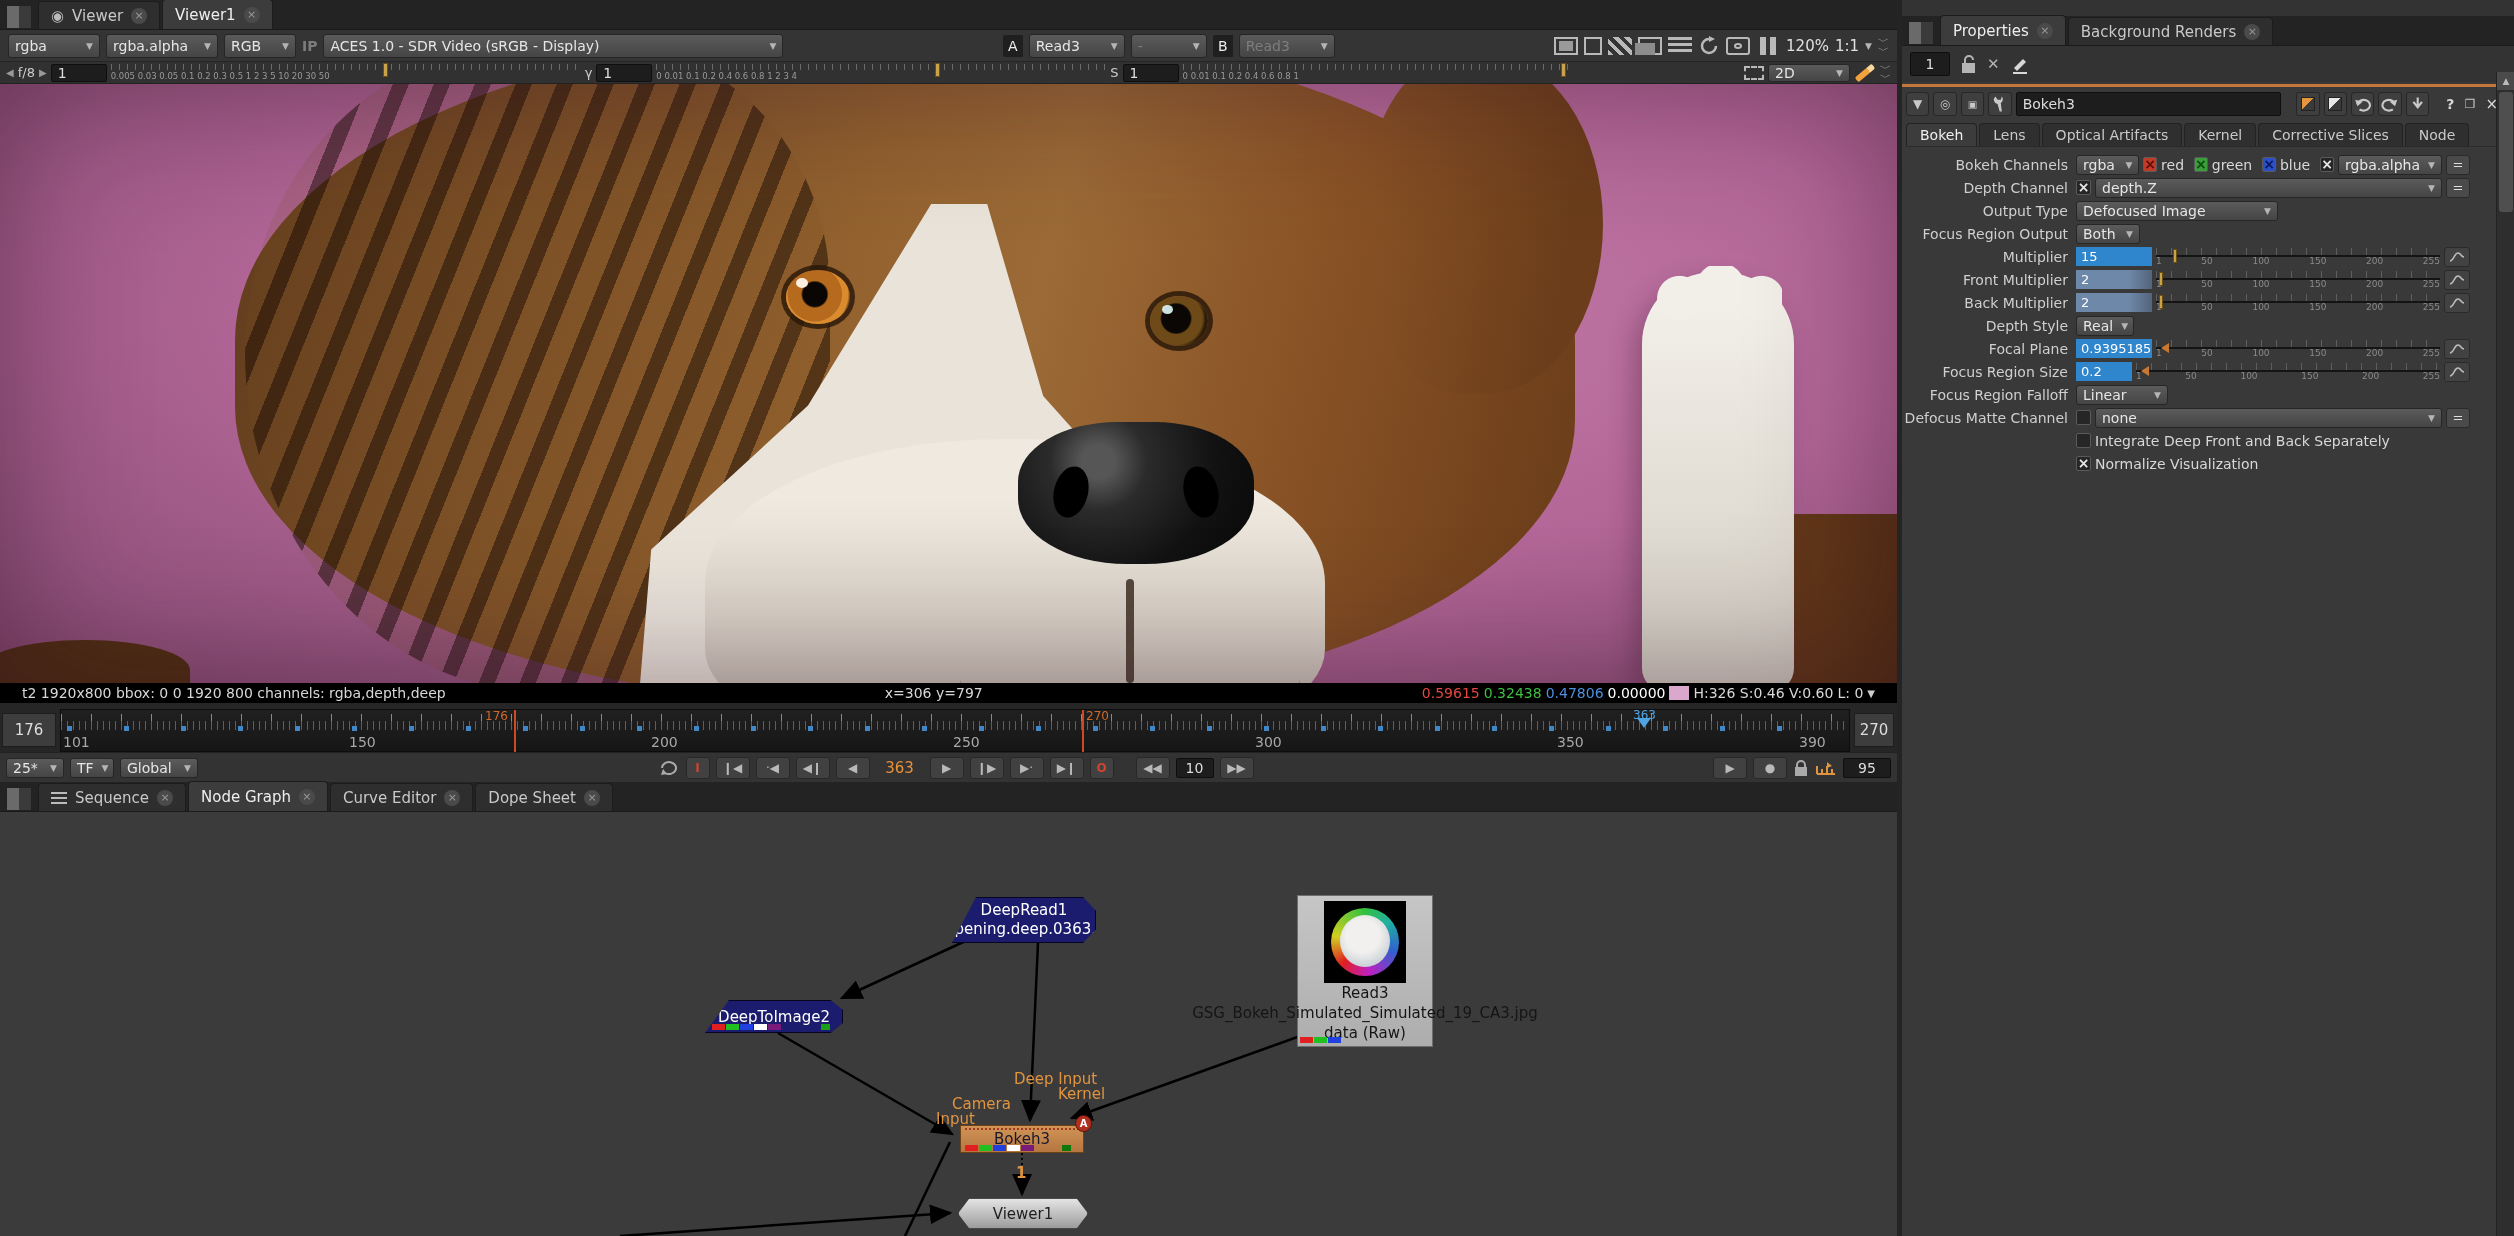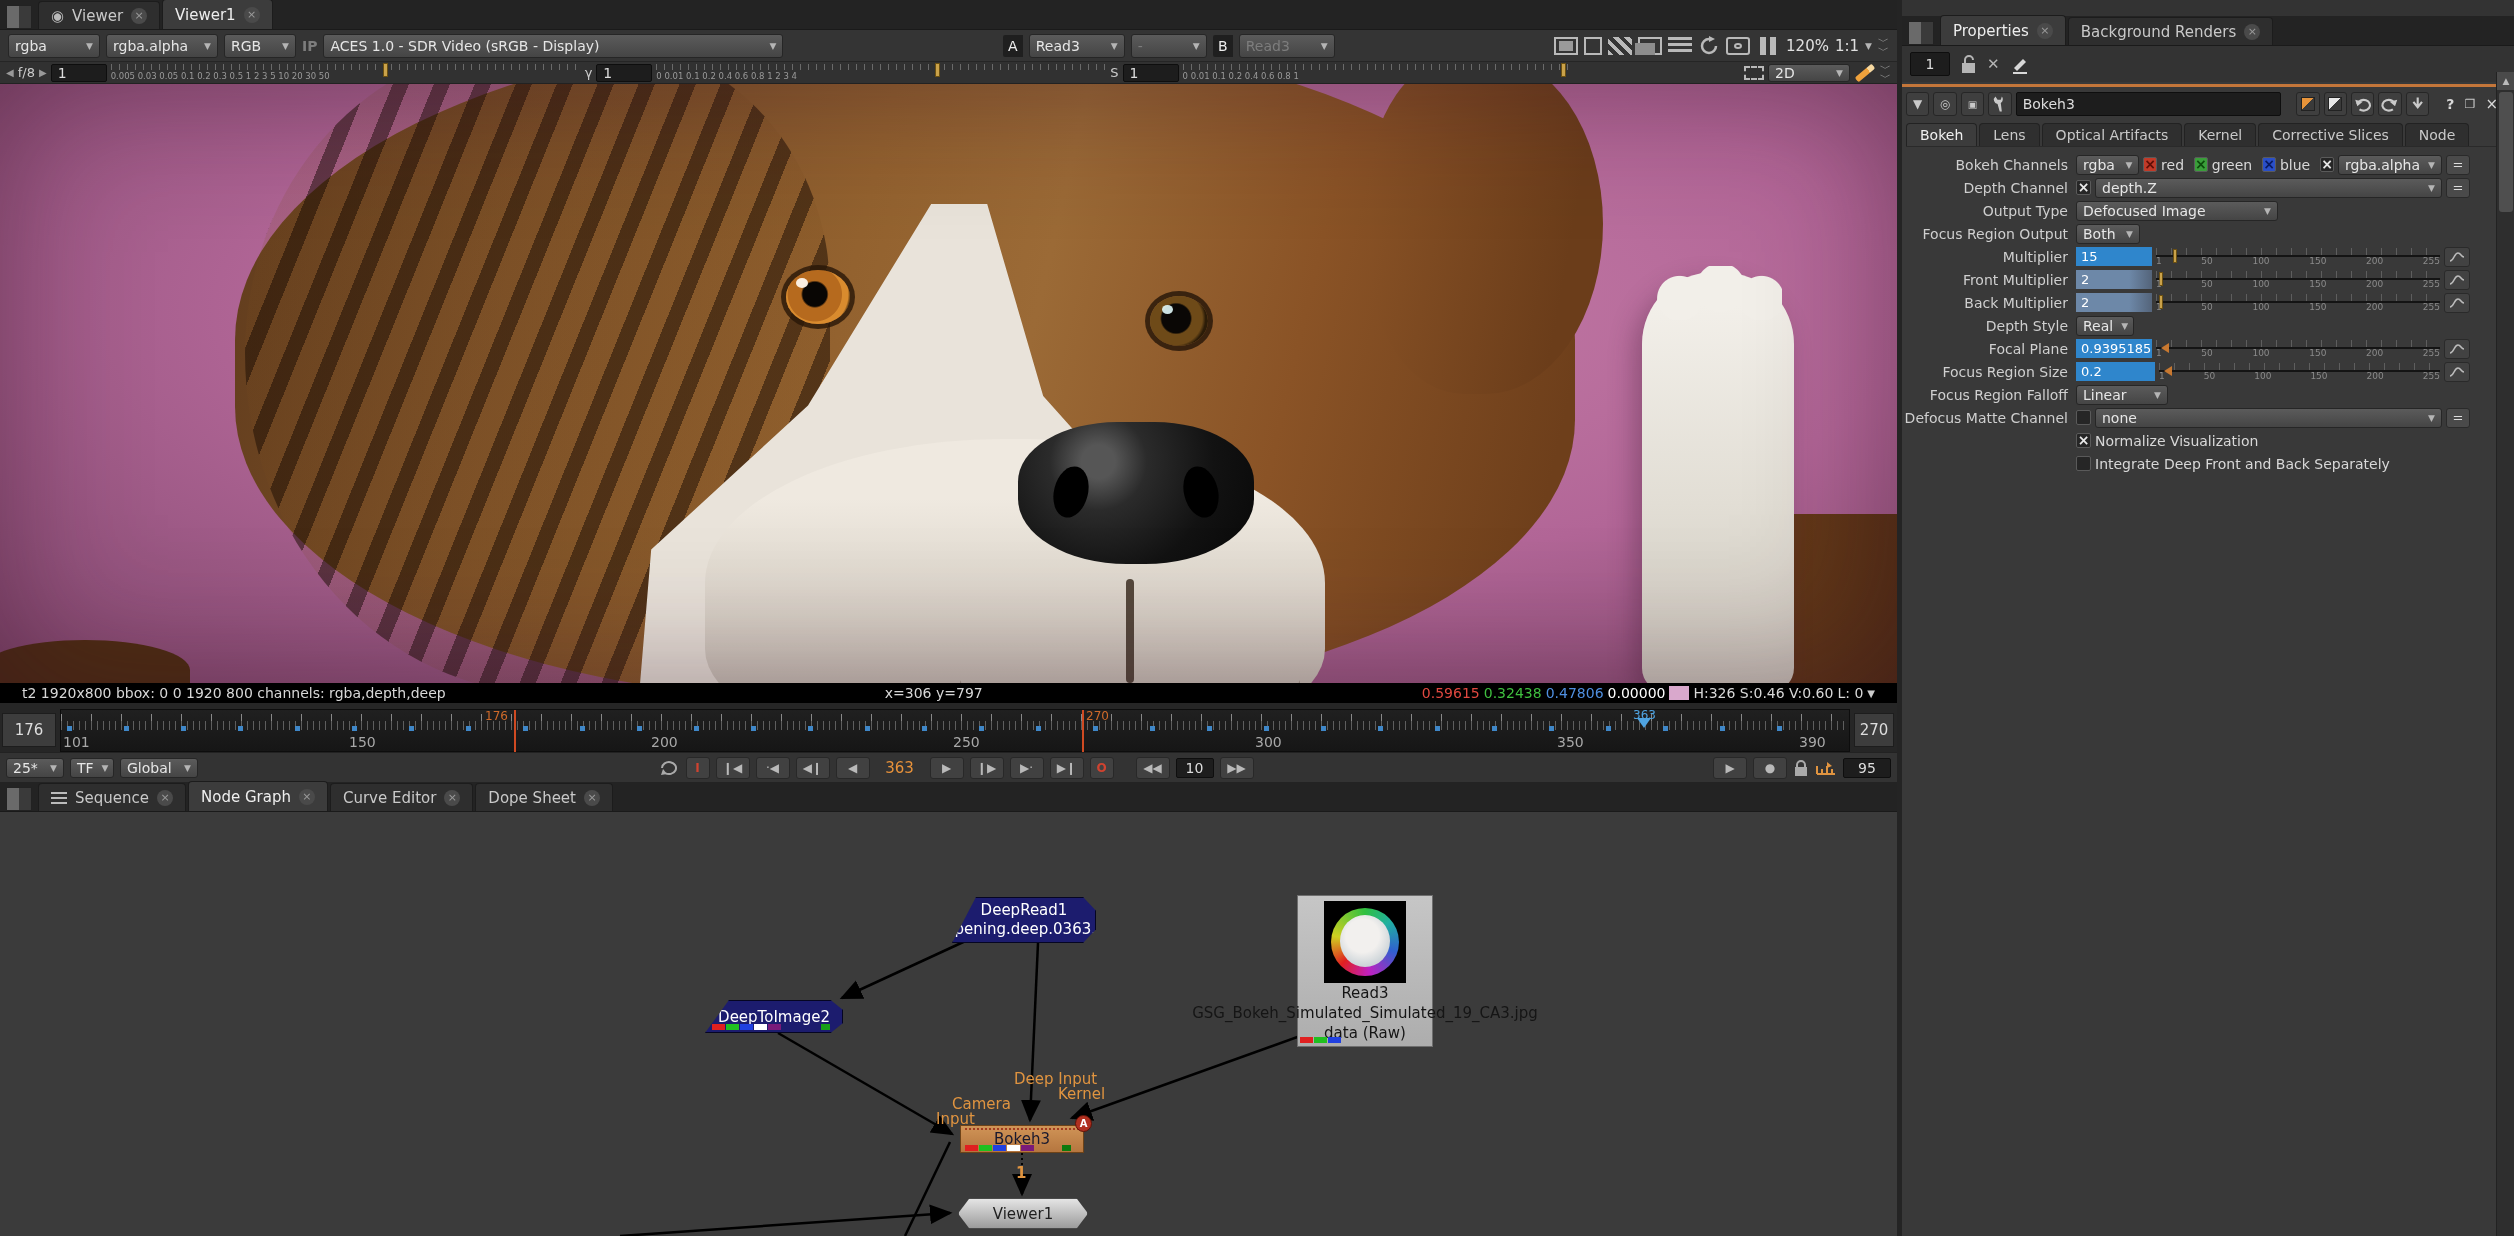--- a/index.html
+++ b/index.html
@@ -742,21 +742,21 @@
         </div>
         <span class="curvebtn">
           <svg width="16" height="12">
               <path d="M1 10 C5 10 5 2 9 2 C12 2 12 6 15 6" fill="none" stroke="#bbb" stroke-width="1.6"></path>
             </svg>
           </span>
       </div>
 
       <div class="prow">
         <span class="plabel">Focus Region Size</span>
-        <span class="pval bright" style="width:79px">0.2</span>
+        <span class="pval bright" style="width:56px">0.2</span>
         <div class="slider">
           <div class="ticks"></div>
             <div class="track"></div>
             <div class="ltri" style="left:0"></div>
           <div class="scale">
             <span>1</span>
               <span>50</span>
             <span>100</span>
               <span>150</span>
             <span>200</span>
@@ -782,27 +782,27 @@
         <span class="plabel">Defocus Matte Channel</span>
         <span class="cb"></span>
         <div class="dd" style="flex:1;height:20px">
           <span>none</span>
             <span class="car">▼</span>
           </div>
         <span class="eqbtn">=</span>
       </div>
 
       <div class="prow" style="padding-left:174px">
+        <span class="cb"></span>
+        <span class="chan-lbl">Integrate Deep Front and Back Separately</span>
+      </div>
+
+      <div class="prow" style="padding-left:174px">
         <span class="cb on"></span>
         <span class="chan-lbl">Normalize Visualization</span>
-      </div>
-
-      <div class="prow" style="padding-left:174px">
-        <span class="cb"></span>
-        <span class="chan-lbl">Integrate Deep Front and Back Separately</span>
       </div>
     </div>
 
     <div class="pscroll">
       <div class="up">▲</div>
       <div class="pthumb"></div>
     </div>
   </div>
 </div>
 

